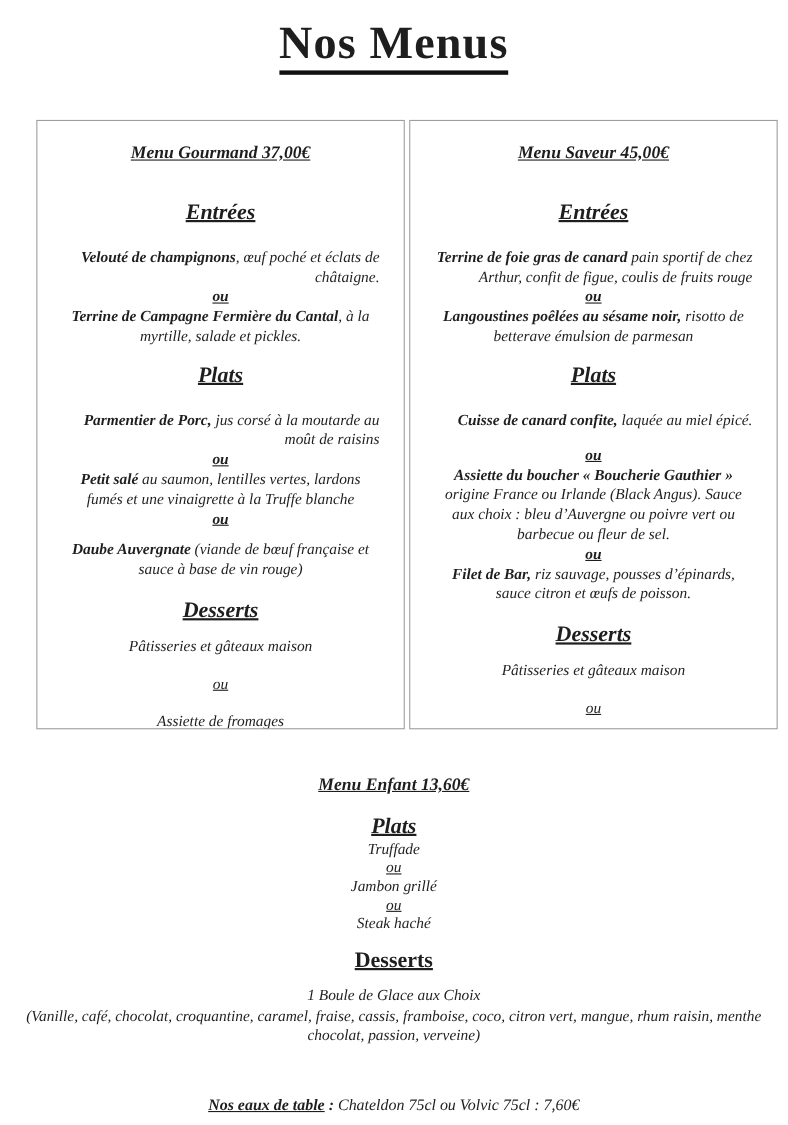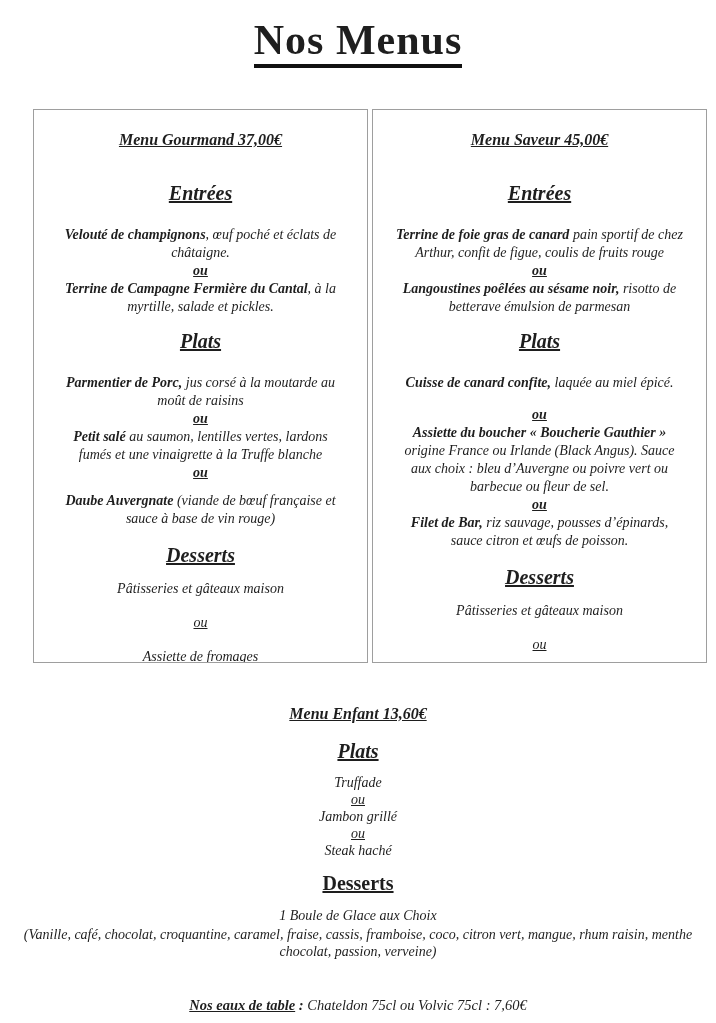--- a/index.html
+++ b/index.html
@@ -31,37 +31,37 @@
     margin: 20px 0 0 0; font-size: 16px; line-height: 20px;
     font-weight: bold; text-decoration: underline;
   }
   .sec-hdr {
     margin: 34px 0 0 0; font-size: 20px; line-height: 18px;
     font-weight: bold; text-decoration: underline;
   }
   .menu-box .sec-hdr.plats { margin-top: 16px; }
   .menu-box .sec-hdr.desserts { margin-top: 18px; }
   .item { margin: 0; }
-  .item.first { margin-top: 24px; }
+  .item.first { margin-top: 24px; text-align: right; }
   .b { font-weight: bold; }
   .or { margin: 0; font-weight: bold; text-decoration: underline; }
   .or.plain { font-weight: normal; }
   .sp10 { height: 10px; }
   .sp14 { height: 14px; }
   .dessert-line { margin: 16px 0 0 0; }
 
   .enfant {
     position: absolute; top: 688px; left: 0; width: 716px;
     text-align: center; font-style: italic; font-size: 14px; line-height: 17px;
   }
   .enfant .menu-title { margin: 0; }
   .enfant .sec-hdr { margin-top: 18px; }
   .enfant .sec-hdr.desserts-up { font-style: normal; margin-top: 15px; }
   .enfant .plat-line { margin: 0; }
-  .enfant .plats-list { margin-top: 14px; }
+  .enfant .plats-list { margin-top: 4px; }
   .glace-title { margin: 15px 0 0 0; }
   .glace-flavors { margin: 2px auto 0 auto; width: 690px; }
 
   .waters {
     position: absolute; top: 966px; left: 0; width: 716px;
     text-align: center; font-style: italic; font-size: 14.5px;
   }
   .waters-label, .waters-colon { font-weight: bold; }
   .waters-label { text-decoration: underline; }
 </style>

